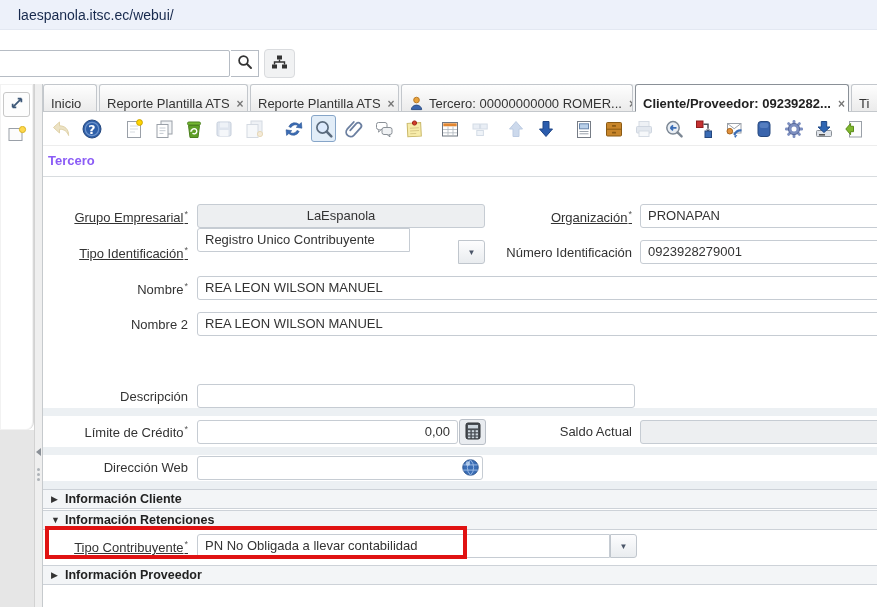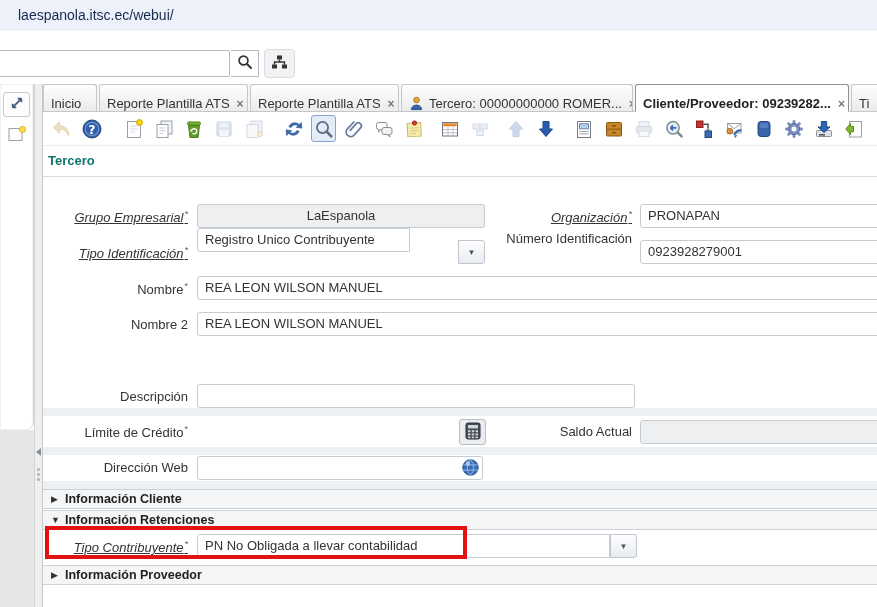--- a/index.html
+++ b/index.html
@@ -31,25 +31,25 @@
   .tab .x { margin-left:7px; color:#777; font-weight:bold; font-size:12px; cursor:pointer; }
   .tab .bp-ico { margin-right:5px; display:inline-flex; }
   
   .toolbar { position:absolute; left:43px; top:112px; width:834px; height:34px; background:#fff; border-bottom:1px solid #ededed; display:flex; align-items:center; overflow:hidden; }
   .tbi { width:25px; height:27px; display:flex; align-items:center; justify-content:center; margin-left:5px; flex:none; cursor:pointer; border:1px solid transparent; border-radius:3px; }
   .tbi svg { width:22px; height:22px; }
   .tbi.pressed { background:#e2edf8; border-color:#86a5c8; }
   .tbi.off { cursor:default; }
   .g1 { margin-left:6px; } .g2 { margin-left:17px; } .g3 { margin-left:15px; } .g4 { margin-left:11px; } .g5 { margin-left:13px; }
   
-  .wintitle { position:absolute; left:48px; top:153px; font-weight:bold; color:#0f766e; }
+  .wintitle { position:absolute; left:48px; top:153px; font-weight:bold; color:#8b5cf6; }
   .titlerule { position:absolute; left:43px; top:176px; width:834px; border-top:1px solid #d8dcdf; }
   
   .flabel { position:absolute; text-align:right; color:#333; white-space:nowrap; }
-  .flabel.link { text-decoration:underline; cursor:pointer;font-style:italic; }
+  .flabel.link { text-decoration:underline; cursor:pointer; }
   .req::after { content:"*"; font-size:9px; vertical-align:super; color:#555; margin-left:1px; }
   .fld { position:absolute; height:24px; background:#fff; border:1px solid #c6ccd3; border-radius:3px; line-height:22px; padding:0 7px; overflow:hidden; white-space:nowrap; }
   .fld.ro { background:#edeff1;text-align:center; }
   .fld.num { text-align:right; }
   .combo-btn { position:absolute; width:27px; height:24px; background:linear-gradient(#fdfdfe,#e9ecef); border:1px solid #c0c6cd; border-radius:0 3px 3px 0; display:flex; align-items:center; justify-content:center; font-size:8px; color:#4a5568; cursor:pointer; }
   .sq-btn { position:absolute; width:27px; height:26px; background:#e9ecf0; border:1px solid #b9bfc7; border-radius:3px; display:flex; align-items:center; justify-content:center; cursor:pointer; }
   .band { position:absolute; left:43px; width:834px; height:8px; background:#ecefF3; background:#ecf0f3; }
   .sechdr { position:absolute; left:43px; width:834px; height:20px; background:#f3f5f7; border-top:1px solid #cdd2d8; border-bottom:1px solid #cdd2d8; display:flex; align-items:center; padding-left:8px; cursor:pointer; }
   .sechdr .arr { font-size:9px; color:#333; width:14px; }
   .sechdr .stext { font-weight:bold; font-size:12.5px; color:#222; }
@@ -337,33 +337,34 @@
 
   <div class="flabel link req" style="left:482px;width:150px;top:209px">Organización</div>
   <div class="fld" style="left:640px;top:204px;width:245px">PRONAPAN</div>
 
   <div class="flabel link req" style="left:40px;width:148px;top:245px">Tipo Identificación</div>
   <div class="fld" style="left:197px;top:228px;width:213px;border-radius:3px 0 0 3px">Registro Unico Contribuyente</div>
   <div class="combo-btn" style="left:458px;top:240px">
       <span>▼</span>
     </div>
 
-  <div class="flabel" style="left:482px;width:150px;top:231px">Número Identificación</div>
+  <div class="flabel" style="left:482px;width:150px;top:245px">Número Identificación</div>
   <div class="fld" style="left:640px;top:240px;width:245px">0923928279001</div>
 
   <div class="flabel req" style="left:40px;width:148px;top:281px">Nombre</div>
   <div class="fld" style="left:197px;top:276px;width:688px">REA LEON WILSON MANUEL</div>
 
   <div class="flabel" style="left:40px;width:148px;top:317px">Nombre 2</div>
   <div class="fld" style="left:197px;top:312px;width:688px">REA LEON WILSON MANUEL</div>
 
   <div class="flabel" style="left:40px;width:148px;top:389px">Descripción</div>
   <div class="fld" style="left:197px;top:384px;width:438px"></div>
 
   <div class="flabel req" style="left:40px;width:148px;top:424px">Límite de Crédito</div>
+  <div class="fld num" style="left:197px;top:420px;width:261px">0,00</div>
   <div class="sq-btn" style="left:459px;top:419px">
     <span><svg width="16" height="18" viewBox="0 0 16 18">
           <rect x="1" y="1" width="14" height="16" rx="2" fill="#4a4f55" stroke="#2e3236"></rect>
           <rect x="3" y="3" width="10" height="3.4" fill="#cdd6de"></rect>
           <g fill="#cdd6de">
             <rect x="3" y="8.2" width="2.4" height="2"></rect>
             <rect x="6.8" y="8.2" width="2.4" height="2"></rect>
             <rect x="10.6" y="8.2" width="2.4" height="2"></rect>
             <rect x="3" y="11.4" width="2.4" height="2"></rect>
             <rect x="6.8" y="11.4" width="2.4" height="2"></rect>

